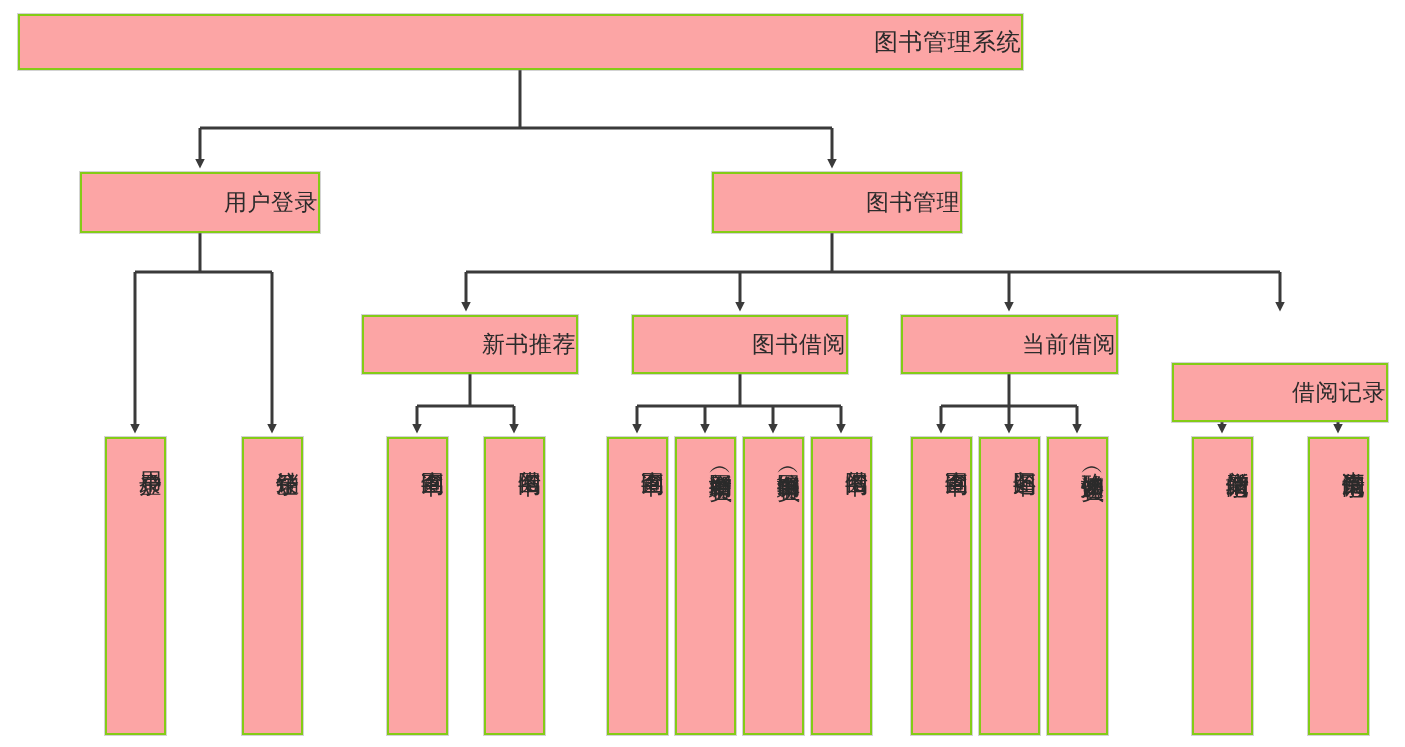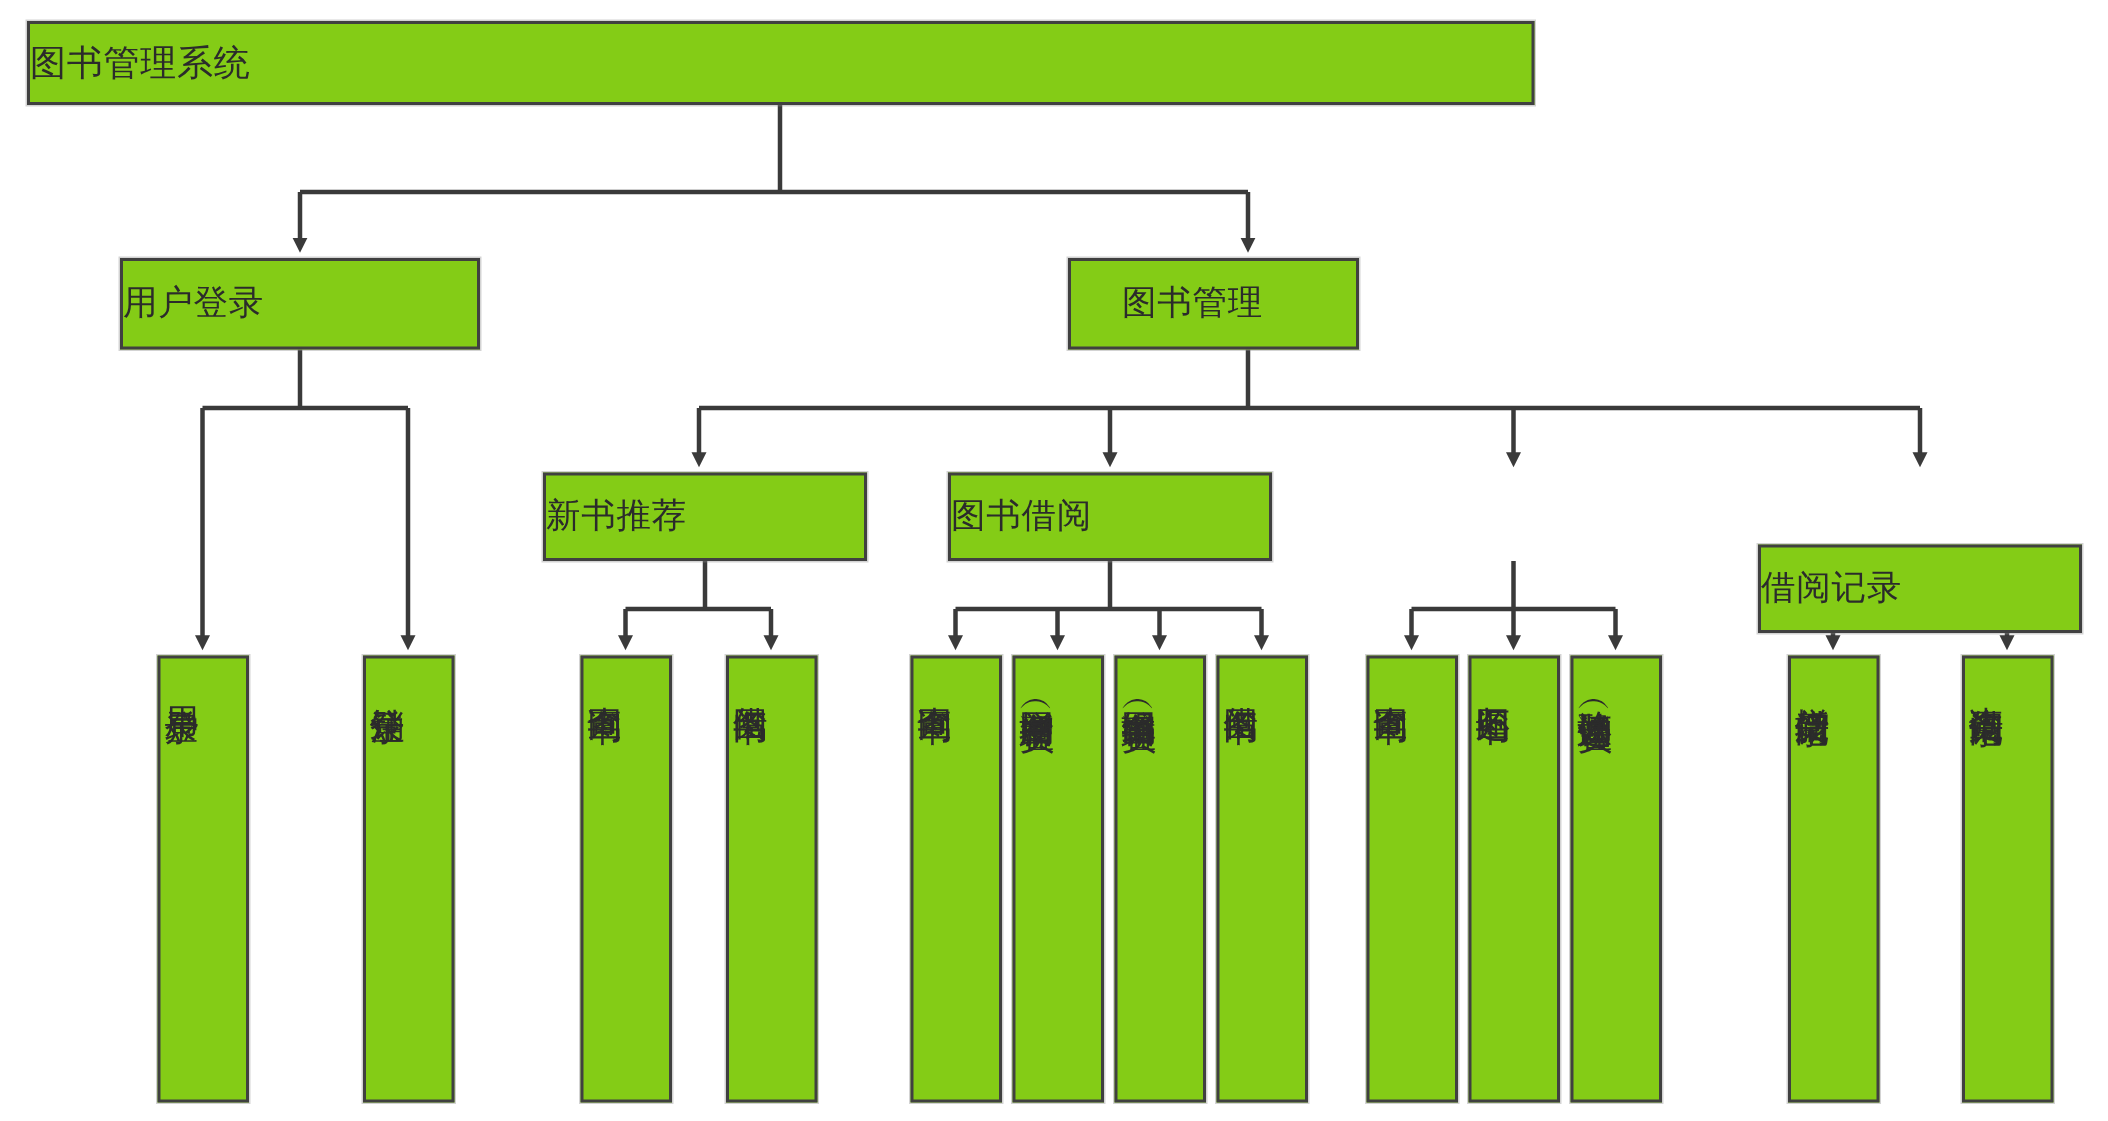--- a/index.html
+++ b/index.html
@@ -21,26 +21,26 @@
   #diagram-svg {
     position: absolute;
     left: 0;
     top: 0;
     width: 1405px;
     height: 747px;
   }
   .node {
     position: absolute;
     box-sizing: border-box;
-    background: #84cc16;
-    border: 2px solid #404040;
+    background: #fca5a5;
+    border: 2px solid #84cc16;
     box-shadow: 0 0 0 1px rgba(140,140,140,0.38);
     display: flex;
     align-items: center;
-    justify-content: flex-start;
+    justify-content: flex-end;
     color: #2b2b2b;
   }
   .node-label {
     display: block;
     text-align: center;
     line-height: 1.12;
     white-space: nowrap;
     color: #2b2b2b;
   }
   .node.horizontal .node-label {
@@ -132,30 +132,33 @@
     </g>
   </svg>
 
   <div class="node root horizontal" style="left:18px; top:14px; width:1005px; height:56px;">
     <span class="node-label">图书管理系统</span>
   </div>
 
   <div class="node horizontal" style="left:80px; top:172px; width:240px; height:61px;">
     <span class="node-label">用户登录</span>
   </div>
-  <div class="node horizontal" style="left:712px; top:172px; width:194px; height:61px;padding-left:34px;">
+  <div class="node horizontal" style="left:712px; top:172px; width:250px; height:61px;padding-left:34px;">
     <span class="node-label">图书管理</span>
   </div>
 
   <div class="node horizontal" style="left:362px; top:315px; width:216px; height:59px;">
     <span class="node-label">新书推荐</span>
   </div>
   <div class="node horizontal" style="left:632px; top:315px; width:216px; height:59px;">
     <span class="node-label">图书借阅</span>
   </div>
+  <div class="node horizontal" style="left:901px; top:315px; width:217px; height:59px;">
+    <span class="node-label">当前借阅</span>
+  </div>
   <div class="node horizontal" style="left:1172px; top:315px; width:216px; height:59px;margin-top:48px;">
     <span class="node-label">借阅记录</span>
   </div>
 
   <div class="node vertical" style="left:105px; top:437px; width:61px; height:298px;">
     <span class="node-label">用户登录</span>
   </div>
   <div class="node vertical" style="left:242px; top:437px; width:61px; height:298px;">
     <span class="node-label">注销登录</span>
   </div>

